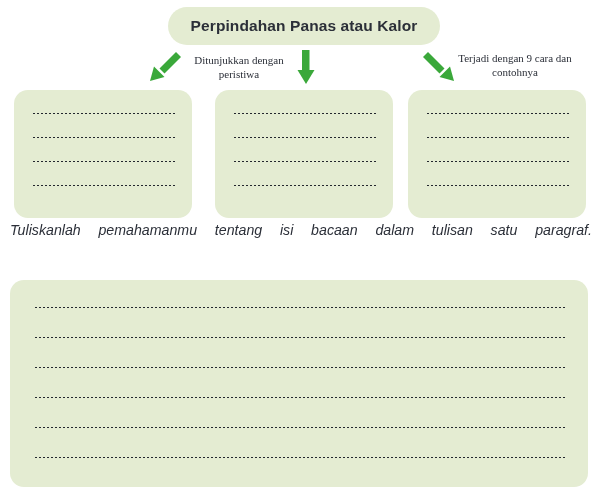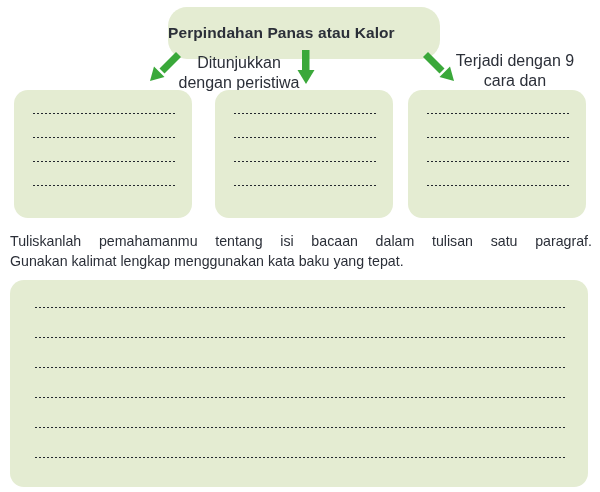--- a/index.html
+++ b/index.html
@@ -14,49 +14,51 @@
     font-family: "Liberation Sans", sans-serif;
     overflow: hidden;
   }
 
   
   #header-pill {
     position: absolute;
     left: 168px;
     top: 7px;
     width: 272px;
-    height: 52px;
+    height: 38px;
     background: #e4ecd2;
     border-radius: 19px;
     display: flex;
     align-items: center;
+    justify-content: center;
   }
   #header-pill .title {
     font-size: 15.5px;
     font-weight: bold;
     color: #2b2f38;
     letter-spacing: 0.1px;
     white-space: nowrap;
   }
 
   
   .arrow-svg {
     position: absolute;
     overflow: visible;
   }
   #arrow-left  { left: 146px; top: 50px; }
   #arrow-mid   { left: 296px; top: 50px; }
   #arrow-right { left: 426px; top: 51px; }
 
   .arrow-label {
     position: absolute;
-    font-size: 16px;
+    font-size: 11px;
     color: #2b2f38;
     text-align: center;
     line-height: 1.28;
+    font-family: Liberation Serif, serif;
   }
   #label-left {
     left: 178px;
     top: 53px;
     width: 122px;
   }
   #label-right {
     left: 452px;
     top: 51px;
     width: 126px;
@@ -89,25 +91,26 @@
     background-image: radial-gradient(circle, #23272e 0 0.9px, transparent 1.1px);
     background-size: 4px 3px;
     background-repeat: repeat-x;
     background-position: left center;
   }
 
   
   #instructions {
     position: absolute;
     left: 10px;
-    top: 231px;
+    top: 220px;
     width: 582px;
     font-size: 14.2px;
     color: #2b2f38;
     line-height: 1.42;
+    font-style: italic;
   }
   #instructions .line-justify {
     text-align: justify;
     text-align-last: justify;
   }
   #instructions .line-plain {
     text-align: left;
   }
 
   
@@ -178,21 +181,20 @@
   <div class="small-lines">
     <div class="dotline"></div>
     <div class="dotline"></div>
     <div class="dotline"></div>
     <div class="dotline"></div>
   </div>
 </div>
 
 <div id="instructions">
   <div class="line-justify">Tuliskanlah pemahamanmu tentang isi bacaan dalam tulisan satu paragraf.</div>
-  <div class="line-plain">Gunakan kalimat lengkap menggunakan kata baku yang tepat.</div>
 </div>
 
 <div id="box-big" class="panel">
   <div id="big-lines">
     <div class="dotline"></div>
     <div class="dotline"></div>
     <div class="dotline"></div>
     <div class="dotline"></div>
     <div class="dotline"></div>
     <div class="dotline"></div>

